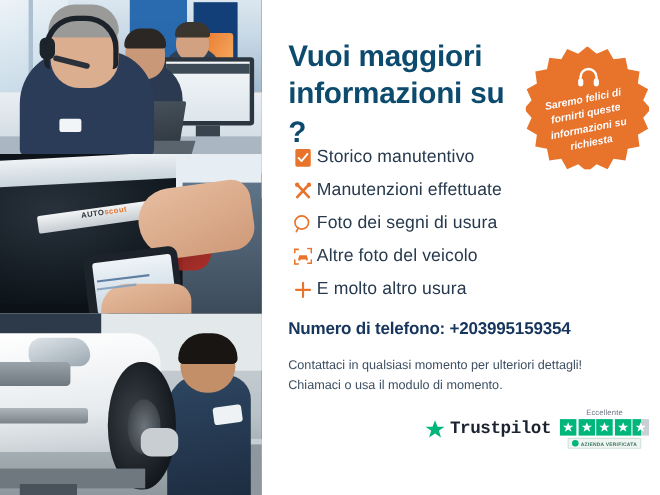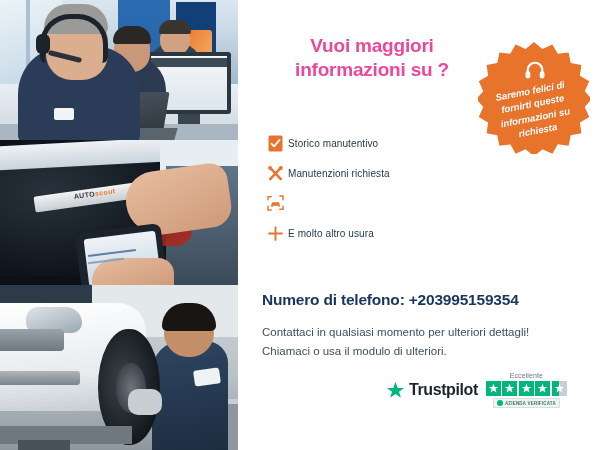--- a/index.html
+++ b/index.html
@@ -108,21 +108,21 @@
   .p3-glove{position:absolute;left:128px;top:104px;width:34px;height:26px;background:#c9ced2;border-radius:10px;}
   .p3-lift{position:absolute;left:0;bottom:6px;width:132px;height:18px;background:#6f787e;}
   .p3-lift2{position:absolute;left:18px;bottom:0;width:52px;height:10px;background:#49525a;}
   .p3-bench{position:absolute;right:0;bottom:0;width:72px;height:48px;background:#8e979d;}
   .p3-bench2{position:absolute;right:0;bottom:46px;width:72px;height:5px;background:#c8cfd3;}
 
   
   .panel{flex:1;background:#ffffff;position:relative;padding:0;}
   .headline{
     position:absolute;left:24px;top:34px;width:220px;
-    font-size:19px;line-height:1.27;font-weight:700;color:#ec4899;letter-spacing:-.2px;text-align:center;
+    font-size:27px;line-height:1.27;font-weight:700;color:#0c4a6e;letter-spacing:-.2px;
   }
   .badge{
     position:absolute;right:10px;top:42px;width:112px;height:112px;
     color:#fff;
   }
   .badge .star{
     position:absolute;inset:0;background:#e8742c;
     clip-path:polygon(
       50% 0%,57.5% 6.2%,66.4% 2.2%,71.2% 10.6%,80.9% 9.3%,82.8% 18.8%,92.3% 20.6%,91% 30.2%,
       99.3% 35%,95.3% 43.9%,101.5% 51%,95.3% 58.1%,99.3% 67%,91% 71.8%,92.3% 81.4%,82.8% 83.2%,
@@ -134,31 +134,31 @@
   .badge .hs{position:absolute;left:45px;top:18px;width:24px;height:20px;}
   .badge .btext{
     position:absolute;left:10px;top:42px;width:92px;text-align:center;
     font-size:9.5px;line-height:1.42;font-weight:700;font-style:italic;
     transform:rotate(-11deg);text-shadow:0 0 1px rgba(150,60,10,.25);
   }
 
   .features{position:absolute;left:24px;top:128px;width:230px;}
   .feat{display:flex;align-items:center;height:30px;}
   .feat .ic{width:26px;height:22px;flex:none;display:flex;align-items:center;justify-content:center;}
-  .feat .lbl{font-size:10px;color:#27394d;letter-spacing:.1px;}
+  .feat .lbl{font-size:16px;color:#27394d;letter-spacing:.1px;}
 
   .phone{
     position:absolute;left:24px;top:291px;
     font-size:15.5px;font-weight:700;color:#17365d;letter-spacing:-.2px;white-space:nowrap;
   }
   .sub{position:absolute;left:24px;top:323px;width:310px;
     font-size:11.5px;line-height:1.62;color:#3d4f63;}
 
   .tp{position:absolute;left:148px;top:372px;display:flex;align-items:center;gap:8px;}
-  .tp-logo{display:flex;align-items:center;gap:4px;}
+  .tp-logo{display:flex;align-items:center;gap:4px;font-family:Liberation Mono, monospace;}
   .tp-logo .tpname{font-size:16px;font-weight:700;color:#1c2330;letter-spacing:-.4px;}
   .tp-right{display:flex;flex-direction:column;align-items:center;gap:2px;}
   .tp-exc{font-size:7px;color:#6b7580;letter-spacing:.1px;}
   .tp-stars{display:flex;gap:1.5px;}
   .tp-stars span{width:15px;height:15px;background:#00b67a;display:flex;align-items:center;justify-content:center;}
   .tp-stars span.half{background:linear-gradient(90deg,#00b67a 50%,#c9cfd4 50%);}
   .tp-ver{display:flex;align-items:center;gap:2px;background:#f0f4f2;border:.5px solid #cfe3da;
     padding:1px 3px;border-radius:1px;}
   .tp-ver .dot{width:6px;height:6px;border-radius:50%;background:#00b67a;flex:none;}
   .tp-ver .vt{font-size:4.5px;color:#3b7a61;letter-spacing:.2px;font-weight:700;}
@@ -272,57 +272,67 @@
         <span class="ic">
           <svg width="17" height="17" viewBox="0 0 18 18">
             <g stroke="#e8742c" stroke-width="2.6" stroke-linecap="round">
               <path d="M3.4 3 L14.6 15"></path>
               <path d="M14.6 3 L3.4 15"></path>
             </g>
             <circle cx="3.3" cy="3.1" r="2.1" fill="#e8742c"></circle>
             <circle cx="14.7" cy="3.1" r="2.1" fill="#e8742c"></circle>
           </svg>
         </span>
-        <span class="lbl">Manutenzioni richiesta</span>
-      </div>
-
+        <span class="lbl">Manutenzioni effettuate</span>
+      </div>
+
+      <div class="feat">
+        <span class="ic">
+          <svg width="16" height="17" viewBox="0 0 16 17">
+            <ellipse cx="7.3" cy="7.3" rx="6.2" ry="6" fill="none" stroke="#e8742c" stroke-width="1.5"></ellipse>
+            <path d="M4.2 12.4 L2.4 15.6" stroke="#e8742c" stroke-width="1.5" stroke-linecap="round"></path>
+          </svg>
+        </span>
+        <span class="lbl">Foto dei segni di usura</span>
+      </div>
 
       <div class="feat">
         <span class="ic">
           <svg width="17" height="16" viewBox="0 0 18 17">
             <g fill="none" stroke="#e8742c" stroke-width="1.5" stroke-linecap="round">
               <path d="M1 5 V1.8 H4.4"></path>
                 <path d="M13.6 1 H17 V5"></path>
               <path d="M17 12 V15.2 H13.6"></path>
                 <path d="M4.4 16 H1 V12"></path>
             </g>
             <path d="M4.4 10.6 L5.5 7.6 h7 l1.1 3 v2 h-1.6 v-1.1 h-5.4 v1.1 H4.4 z" fill="#e8742c"></path>
           </svg>
         </span>
+        <span class="lbl">Altre foto del veicolo</span>
       </div>
 
       <div class="feat">
         <span class="ic">
           <svg width="17" height="17" viewBox="0 0 18 18">
             <g stroke="#e8742c" stroke-width="2" stroke-linecap="round">
               <path d="M9 2.2 V15.8"></path>
                 <path d="M2.2 9 H15.8"></path>
             </g>
           </svg>
         </span>
         <span class="lbl">E molto altro usura</span>
       </div>
 
     </div>
 
     <div class="phone">Numero di telefono: +203995159354</div>
 
     <div class="sub">
       <div>Contattaci in qualsiasi momento per ulteriori dettagli!</div>
-      <div>Chiamaci o usa il modulo di ulteriori.</div>
+      <div>Chiamaci o usa il modulo di momento.</div>
     </div>
 
     <div class="tp">
       <div class="tp-logo">
         <svg width="19" height="19" viewBox="0 0 20 20">
           <path d="M10 1.1 L12.4 7.3 L19 7.3 L13.7 11.2 L15.7 17.6 L10 13.7 L4.3 17.6 L6.3 11.2 L1 7.3 L7.6 7.3 Z" fill="#00b67a"></path>
         </svg>
         <span class="tpname">Trustpilot</span>
       </div>
       <div class="tp-right">

